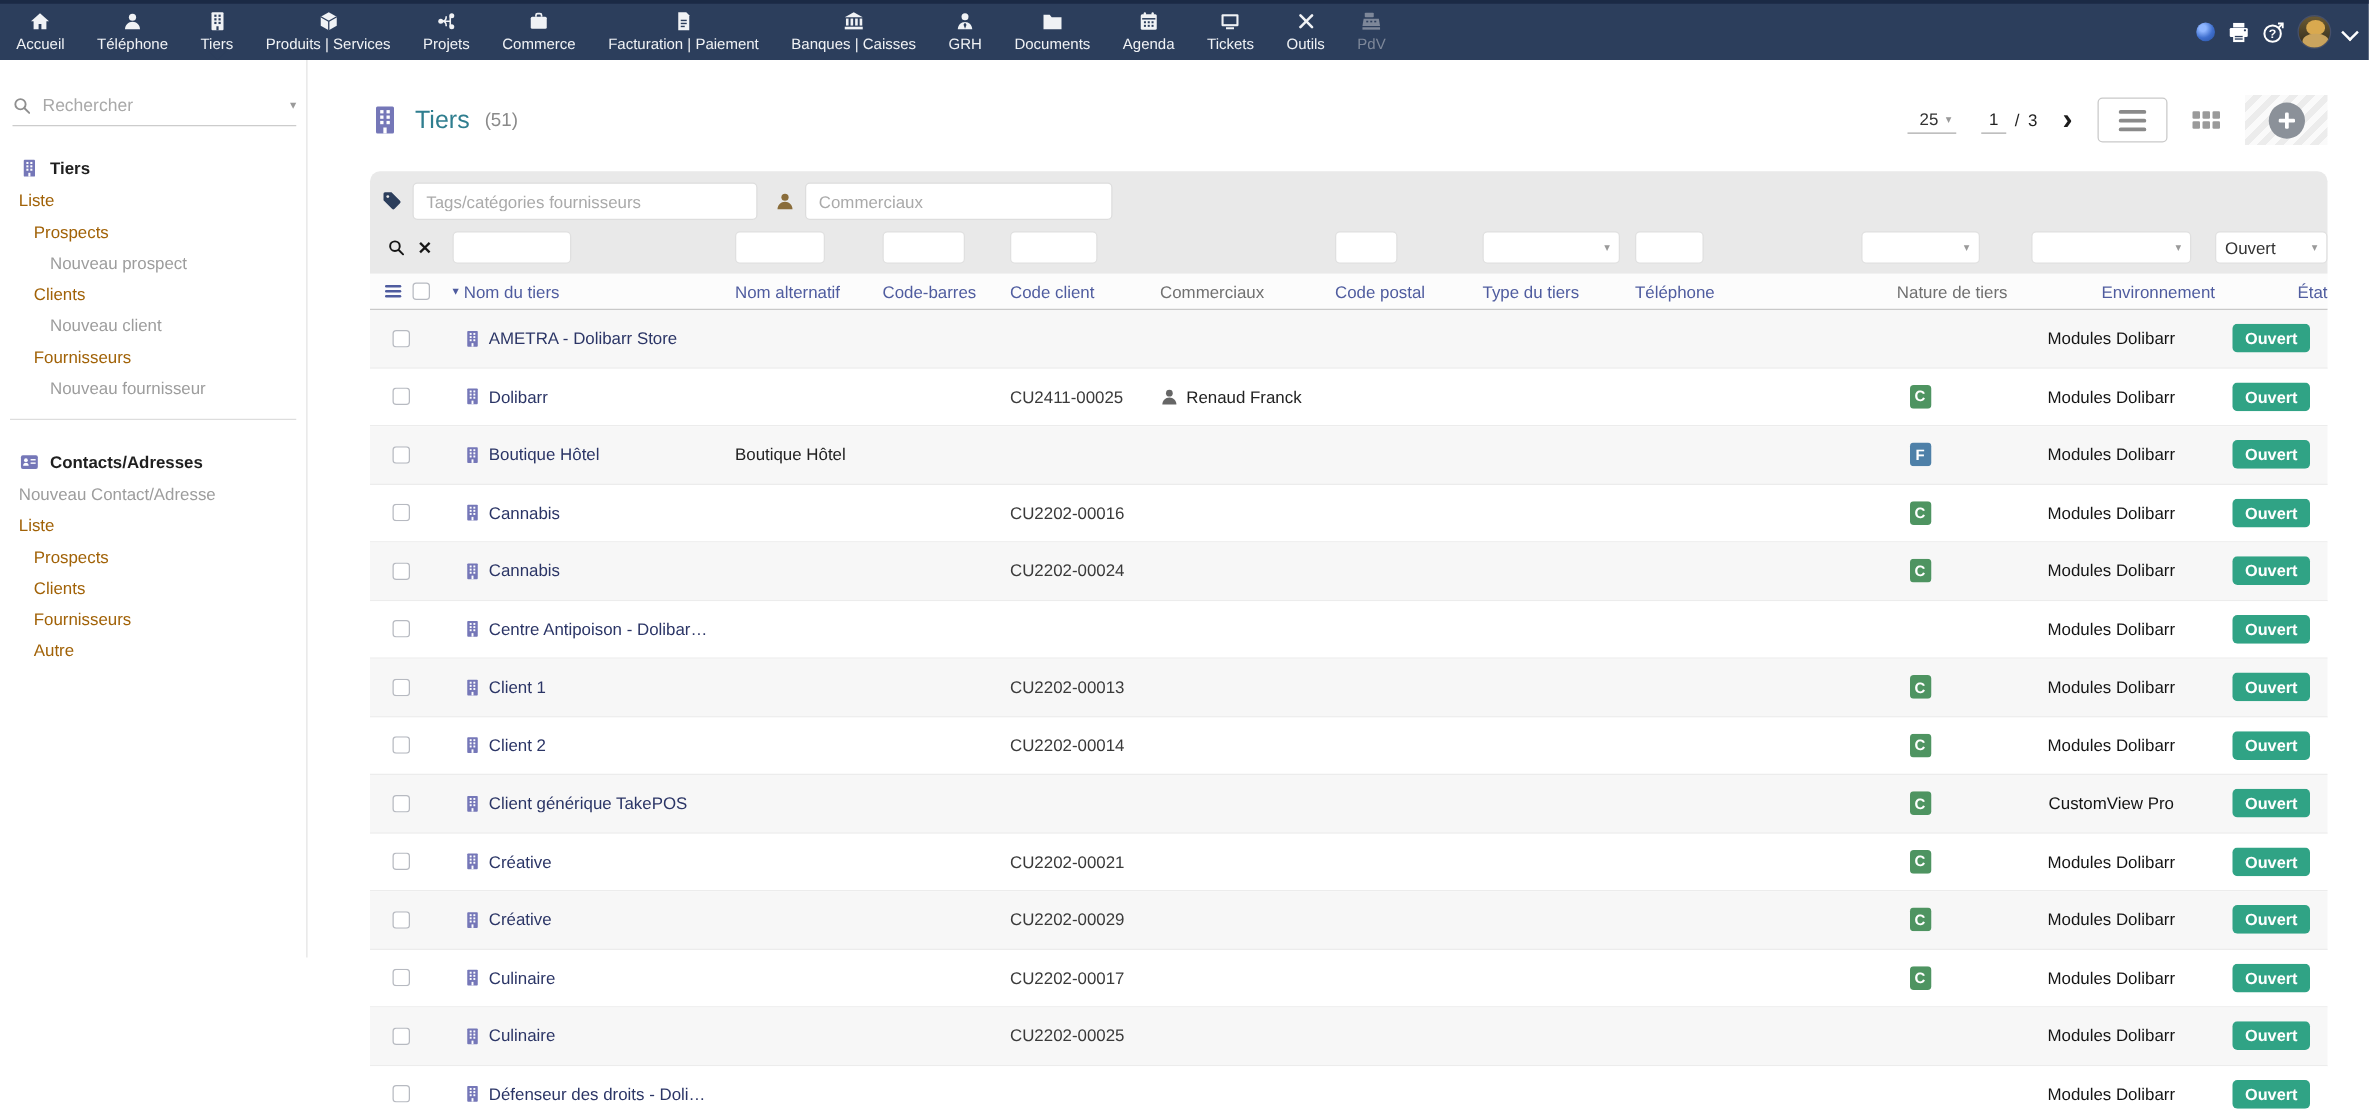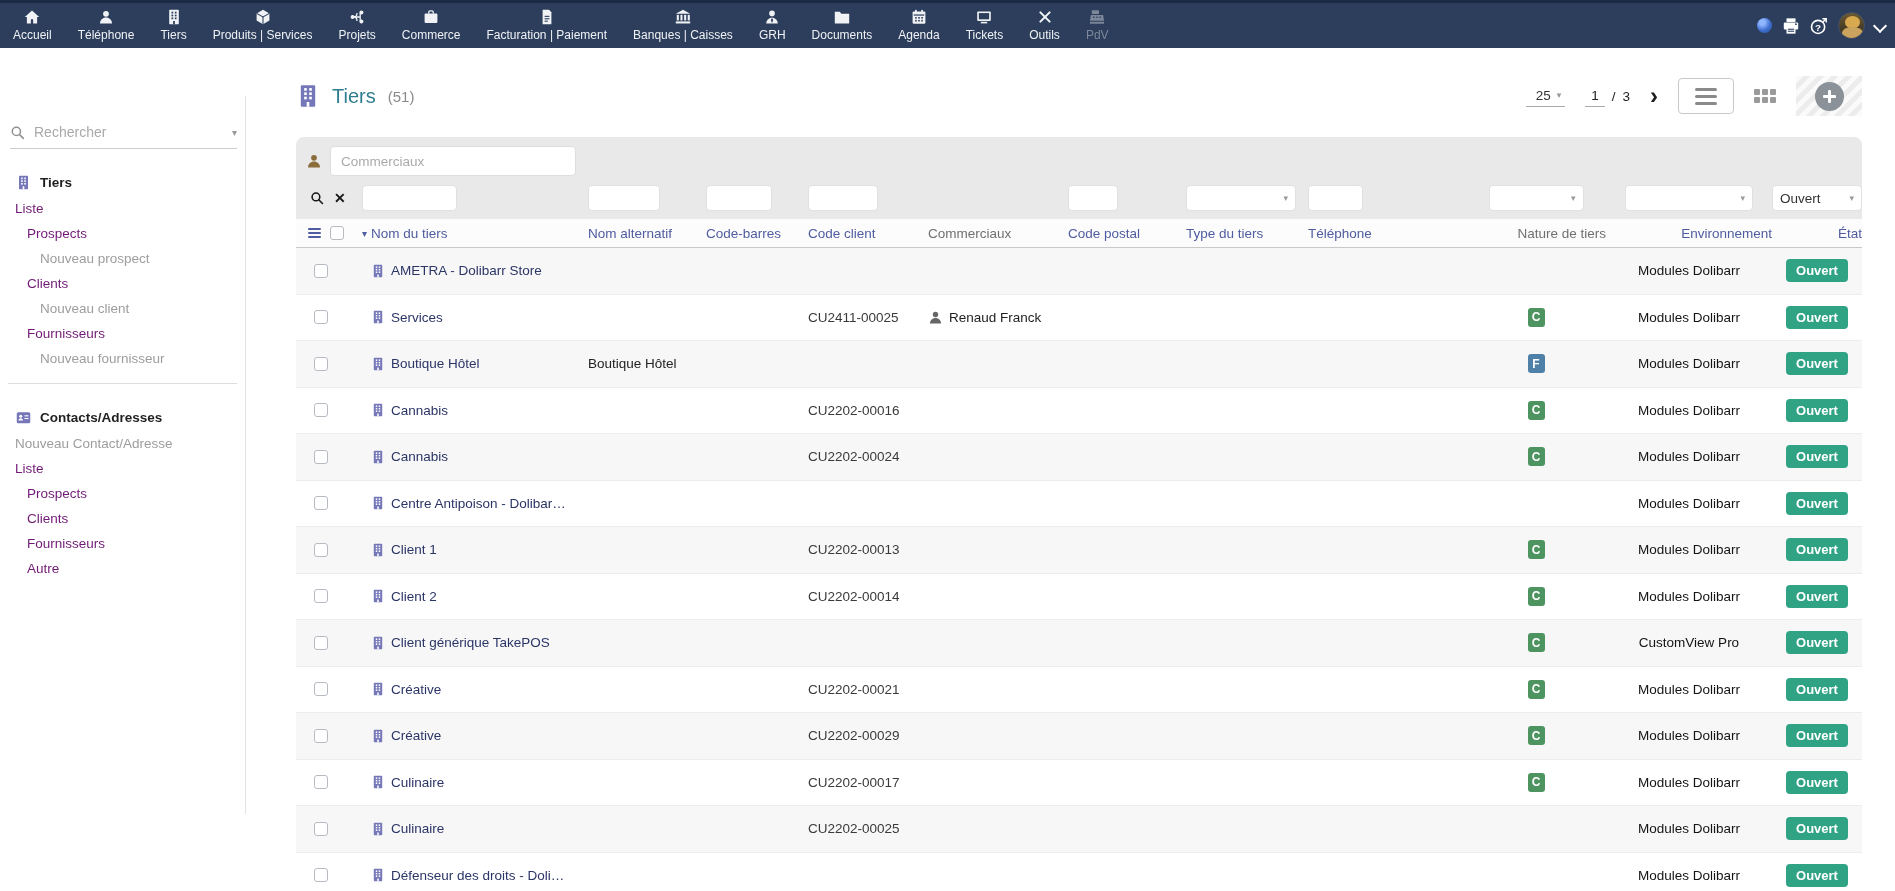--- a/index.html
+++ b/index.html
@@ -28,33 +28,33 @@
   .avatar::before { content:""; position:absolute; left:6px; top:3px; width:15px; height:12px;
     border-radius:50% 50% 45% 45%; background:#d9a94f; }
   .avatar::after { content:""; position:absolute; left:3px; top:14px; width:21px; height:14px;
     border-radius:45% 45% 0 0; background:#caa45e; }
   .chev-down { width:10px; height:10px; position:relative; cursor:pointer; }
   .chev-down::before { content:""; position:absolute; left:0; top:0; width:8px; height:8px;
     border-right:2px solid #fff; border-bottom:2px solid #fff; transform:rotate(45deg); }
 
   
   #sidebar { position:absolute; top:48px; left:0; width:246px; height:718px; background:#fff;
-    border-right:1px solid #e3e3e3; padding-top:28px;margin-top:48px; }
+    border-right:1px solid #e3e3e3; padding-top:28px; }
   #search-row { display:flex; align-items:center; margin:0 8px 0 10px; padding-bottom:8px;
     border-bottom:1px solid #ccc; color:#8a8a8a; }
   #search-row .icon { font-size:15px; color:#8f8f8f; }
   #search-input { border:0; outline:none; flex:1; margin-left:9px; font-size:14px; color:#555;
     font-family:"Liberation Sans",sans-serif; }
   #search-input::placeholder { color:#a9a9a9; }
   #search-caret { color:#9a9a9a; font-size:10px; cursor:pointer; }
   .side-section { margin-top:26px; }
   .side-head { display:flex; align-items:center; gap:9px; padding:0 0 6px 16px; }
   .side-head .icon { font-size:15px; color:#7577b8; }
   .side-head b { font-size:13.5px; color:#1f1f1f; cursor:pointer; }
-  .side-item { line-height:25px; color:#701a75; cursor:pointer; white-space:nowrap; }
+  .side-item { line-height:25px; color:#a16207; cursor:pointer; white-space:nowrap; }
   .side-item.lvl1 { padding-left:15px; }
   .side-item.lvl2 { padding-left:27px; }
   .side-item.lvl3 { padding-left:40px; }
   .side-item.muted { color:#9d9d9d; }
   .side-divider { border-top:1px solid #ddd; margin:12px 8px 0 8px; }
 
   
   #main { position:absolute; top:48px; left:246px; width:1649px; height:843px;
     padding:26px 33px 0 50px; }
   #page-header { display:flex; align-items:center; justify-content:space-between; height:44px; }
@@ -443,20 +443,29 @@
         </span>
       <span id="btn-add-wrap">
           <span id="btn-add"></span>
         </span>
     </div>
   </div>
 
   <div id="filter-bar">
     <div id="tags-row">
       <span class="tagfilter">
+        <span class="icon">
+          <svg viewBox="0 0 20 20">
+              <path d="M1 2.5V9l8.5 8.5a1.8 1.8 0 0 0 2.6 0l5.4-5.4a1.8 1.8 0 0 0 0-2.6L9 1H2.5A1.5 1.5 0 0 0 1 2.5z"></path>
+              <circle cx="5.3" cy="5.3" r="1.4" fill="var(--bg,#fff)"></circle>
+            </svg>
+        </span>
+        <input class="w-md" placeholder="Tags/catégories fournisseurs" style="">
+      </span>
+      <span class="tagfilter">
         <span class="icon gold">
           <svg viewBox="0 0 20 20">
               <circle cx="10" cy="6" r="3.6"></circle>
               <path d="M2.5 18c0-4.1 3.4-7.4 7.5-7.4s7.5 3.3 7.5 7.4z"></path>
             </svg>
         </span>
         <input class="w-sm" placeholder="Commerciaux" style="">
       </span>
     </div>
     <div id="colfilter-row" class="grid12">
@@ -606,21 +615,21 @@
                 <rect x="6.8" y="3.4" width="2.2" height="2.2"></rect>
                 <rect x="11" y="3.4" width="2.2" height="2.2"></rect>
                 <rect x="6.8" y="7" width="2.2" height="2.2"></rect>
                 <rect x="11" y="7" width="2.2" height="2.2"></rect>
                 <rect x="6.8" y="10.6" width="2.2" height="2.2"></rect>
                 <rect x="11" y="10.6" width="2.2" height="2.2"></rect>
                 <rect x="8.9" y="15" width="2.2" height="4"></rect>
               </g>
             </svg>
           </span>
-          <a class="name-link">Services</a>
+          <a class="name-link">Dolibarr</a>
         </div>
         <div class="tcell cell-alt"></div>
         <div class="tcell"></div>
         <div class="tcell cell-code">CU2411-00025</div>
         <div class="tcell cell-comm">
           <span class="icon">
             <svg viewBox="0 0 20 20">
               <circle cx="10" cy="6" r="3.6"></circle>
               <path d="M2.5 18c0-4.1 3.4-7.4 7.5-7.4s7.5 3.3 7.5 7.4z"></path>
             </svg>

